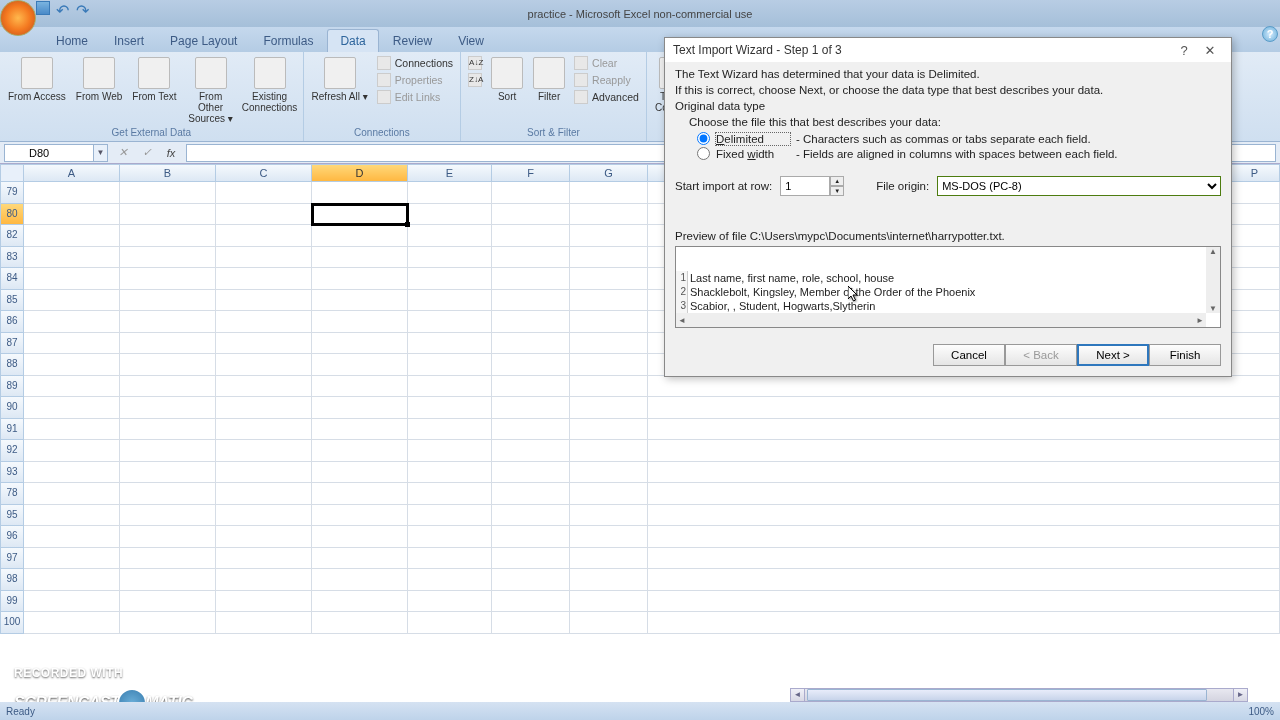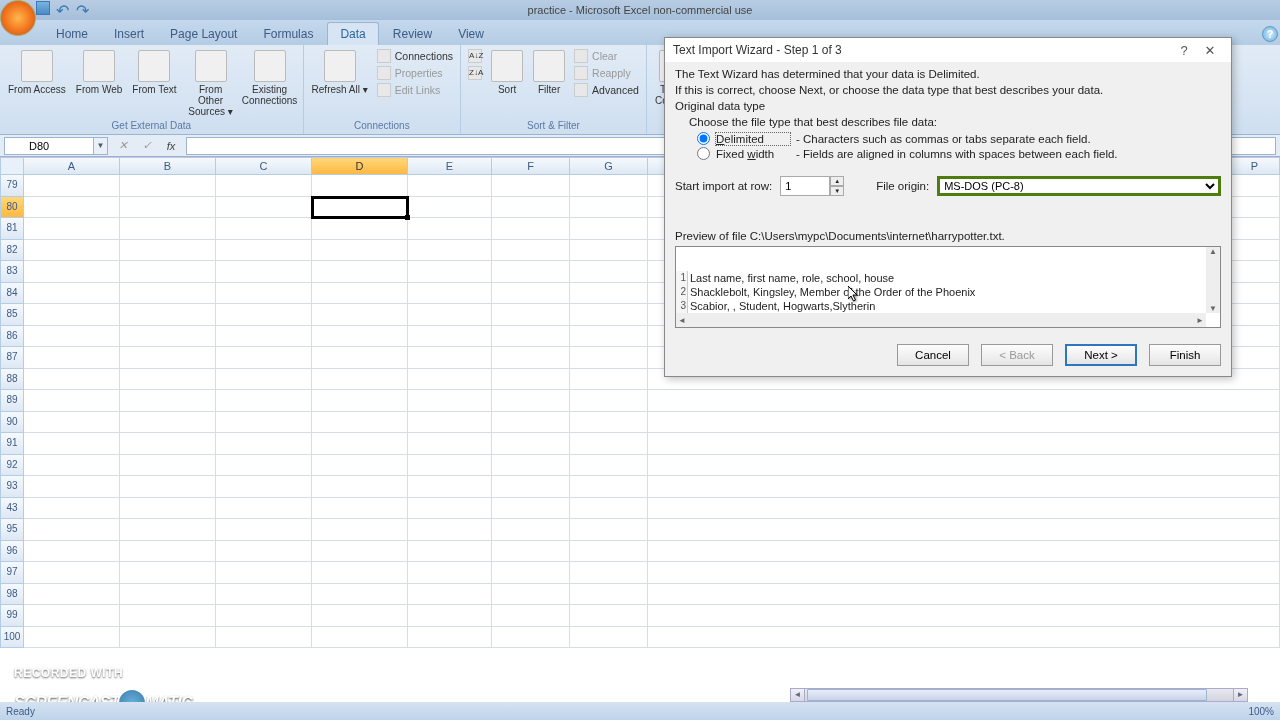--- a/index.html
+++ b/index.html
@@ -1,19 +1,19 @@
 <!DOCTYPE html>
 <html><head>
 <meta charset="utf-8">
 <style>
 * { margin: 0; padding: 0; box-sizing: border-box; font-family: 'Segoe UI', Tahoma, sans-serif; }
 body { width: 1280px; height: 720px; background: #cfd9e6; overflow: hidden; position: relative; }
 
 
-.title-bar { height: 20px; background: linear-gradient(#b8cde4, #a5bfd9); display: flex; align-items: center; justify-content: center; font-size: 11px; color: #444; }
+.title-bar { height: 27px; background: linear-gradient(#b8cde4, #a5bfd9); display: flex; align-items: center; justify-content: center; font-size: 11px; color: #444; }
 
 
 .qat { position: absolute; top: 0; left: 36px; height: 16px; display: flex; gap: 6px; align-items: center; }
 .qat-btn { width: 14px; height: 14px; }
 
 
 .office-btn { position: absolute; top: 0; left: 0; width: 36px; height: 36px; border-radius: 50%; background: radial-gradient(circle, #ffb84d, #f47920, #ba4d1a); border: 1px solid #aa6; }
 
 
 .ribbon-tabs { height: 25px; background: linear-gradient(#c5d8ed, #b4cce4); display: flex; padding-left: 44px; gap: 2px; align-items: flex-end; }
@@ -70,29 +70,29 @@
 .radio-row input[type="radio"] { margin: 0; }
 .radio-row .rlabel { min-width: 74px; }
 .radio-row .rlabel u { text-decoration: underline; }
 .radio-row .desc { }
 .row-ctrls { display: flex; align-items: center; gap: 8px; margin-top: 16px; margin-bottom: 16px; }
 .spinner { display: flex; }
 .spinner input { width: 50px; height: 20px; border: 1px solid #aaa; padding: 1px 4px; font-size: 11px; }
 .spinner .spins { display: flex; flex-direction: column; }
 .spinner .spins div { width: 14px; height: 10px; border: 1px solid #aaa; font-size: 6px; text-align: center; line-height: 8px; background: #eee; }
 .file-origin-sel { flex: 1; }
-.file-origin-sel select { width: 100%; height: 20px; border: 3px solid #4d7c0f; font-size: 11px; background: #fff; }
+.file-origin-sel select { width: 100%; height: 20px; border: 1px solid #4d7c0f; font-size: 11px; background: #fff; }
 .preview-label { margin-top: 34px; margin-bottom: 2px; }
 .preview-box { border: 1px solid #888; background: #fff; height: 82px; position: relative; overflow: hidden; font-family: 'Courier New', monospace; font-size: 11px; white-space: pre; }
 .preview-line { display: flex; line-height: 14px; }
 .preview-line .ln { width: 12px; background: #f5f5f5; border-right: 1px solid #ccc; text-align: right; padding-right: 1px; color: #555; font-size: 10px; }
 .preview-line .txt { padding-left: 2px; }
 .preview-scroll { position: absolute; right: 0; top: 0; bottom: 14px; width: 14px; background: #eee; display: flex; flex-direction: column; justify-content: space-between; align-items: center; font-size: 8px; color: #666; }
 .preview-hscroll { position: absolute; left: 0; right: 14px; bottom: 0; height: 14px; background: #eee; display: flex; justify-content: space-between; align-items: center; font-size: 8px; color: #666; padding: 0 2px; }
-.dialog-buttons { display: flex; justify-content: flex-end; gap: 12px; margin-top: 16px; }
+.dialog-buttons { display: flex; justify-content: flex-end; margin-top: 16px; }
 .dialog-buttons button { width: 72px; height: 22px; font-size: 11.5px; border: 1px solid #999; background: linear-gradient(#fdfdfd, #e5e5e5); cursor: pointer; }
 .dialog-buttons button:disabled { color: #999; }
 .dialog-buttons button.primary { border: 2px solid #2e77bd; }
 
 .cursor-ptr { position: absolute; top: 286px; left: 848px; width: 12px; height: 16px; pointer-events: none; z-index: 999; }
 .cursor-ptr svg { filter: drop-shadow(1px 1px 1px rgba(0,0,0,.4)); }
 
 .hscroll-main { position: absolute; bottom: 18px; left: 790px; right: 32px; height: 14px; background: linear-gradient(#e8e8f0, #d4d4e0); border: 1px solid #aac; display: flex; }
 .hscroll-main .sbtn { width: 14px; background: linear-gradient(#f0f0f8, #d8d8e4); border-right: 1px solid #aac; font-size: 8px; text-align: center; line-height: 12px; color: #668; }
 .hscroll-main .sbtn:last-child { border-right: none; border-left: 1px solid #aac; }
@@ -265,31 +265,20 @@
         <div class="cell" style="width: 96px;"></div>
         <div class="cell" style="width: 96px;"></div>
         <div class="cell" style="width: 96px;"></div>
         <div class="cell selected" style="width: 96px;"></div>
         <div class="cell" style="width: 84px;"></div>
         <div class="cell" style="width: 78px;"></div>
         <div class="cell" style="width: 78px;"></div>
         <div class="cell" style="flex: 1 1 0%;"></div>
       </div>
       <div class="grid-row">
-        <div class="row-header">81</div>
-        <div class="cell" style="width: 96px;"></div>
-        <div class="cell" style="width: 96px;"></div>
-        <div class="cell" style="width: 96px;"></div>
-        <div class="cell" style="width: 96px;"></div>
-        <div class="cell" style="width: 84px;"></div>
-        <div class="cell" style="width: 78px;"></div>
-        <div class="cell" style="width: 78px;"></div>
-        <div class="cell" style="flex: 1 1 0%;"></div>
-      </div>
-      <div class="grid-row">
         <div class="row-header">82</div>
         <div class="cell" style="width: 96px;"></div>
         <div class="cell" style="width: 96px;"></div>
         <div class="cell" style="width: 96px;"></div>
         <div class="cell" style="width: 96px;"></div>
         <div class="cell" style="width: 84px;"></div>
         <div class="cell" style="width: 78px;"></div>
         <div class="cell" style="width: 78px;"></div>
         <div class="cell" style="flex: 1 1 0%;"></div>
       </div>
@@ -408,21 +397,21 @@
         <div class="cell" style="width: 96px;"></div>
         <div class="cell" style="width: 96px;"></div>
         <div class="cell" style="width: 96px;"></div>
         <div class="cell" style="width: 96px;"></div>
         <div class="cell" style="width: 84px;"></div>
         <div class="cell" style="width: 78px;"></div>
         <div class="cell" style="width: 78px;"></div>
         <div class="cell" style="flex: 1 1 0%;"></div>
       </div>
       <div class="grid-row">
-        <div class="row-header">43</div>
+        <div class="row-header">78</div>
         <div class="cell" style="width: 96px;"></div>
         <div class="cell" style="width: 96px;"></div>
         <div class="cell" style="width: 96px;"></div>
         <div class="cell" style="width: 96px;"></div>
         <div class="cell" style="width: 84px;"></div>
         <div class="cell" style="width: 78px;"></div>
         <div class="cell" style="width: 78px;"></div>
         <div class="cell" style="flex: 1 1 0%;"></div>
       </div>
       <div class="grid-row">
@@ -518,21 +507,21 @@
   <div class="dialog-title">
     <span>Text Import Wizard - Step 1 of 3</span>
     <div class="spacer"></div>
     <div class="tbtn">?</div>
     <div class="tbtn">✕</div>
   </div>
   <div class="dialog-body">
     <p>The Text Wizard has determined that your data is Delimited.</p>
     <p>If this is correct, choose Next, or choose the data type that best describes your data.</p>
     <p class="fieldset-label">Original data type</p>
-    <p class="indent">Choose the file type that best describes file data:</p>
+    <p class="indent">Choose the file this that best describes your data:</p>
     <div class="radio-row">
       <input type="radio" checked="" style="">
       <span class="rlabel" style="outline:1px dotted #666;"><u>D</u><span>elimited</span></span>
       <span class="desc">- Characters such as commas or tabs separate each field.</span>
     </div>
     <div class="radio-row">
       <input type="radio" style="">
       <span class="rlabel">Fixed <u>w</u>idth</span>
       <span class="desc">- Fields are aligned in columns with spaces between each field.</span>
     </div>

